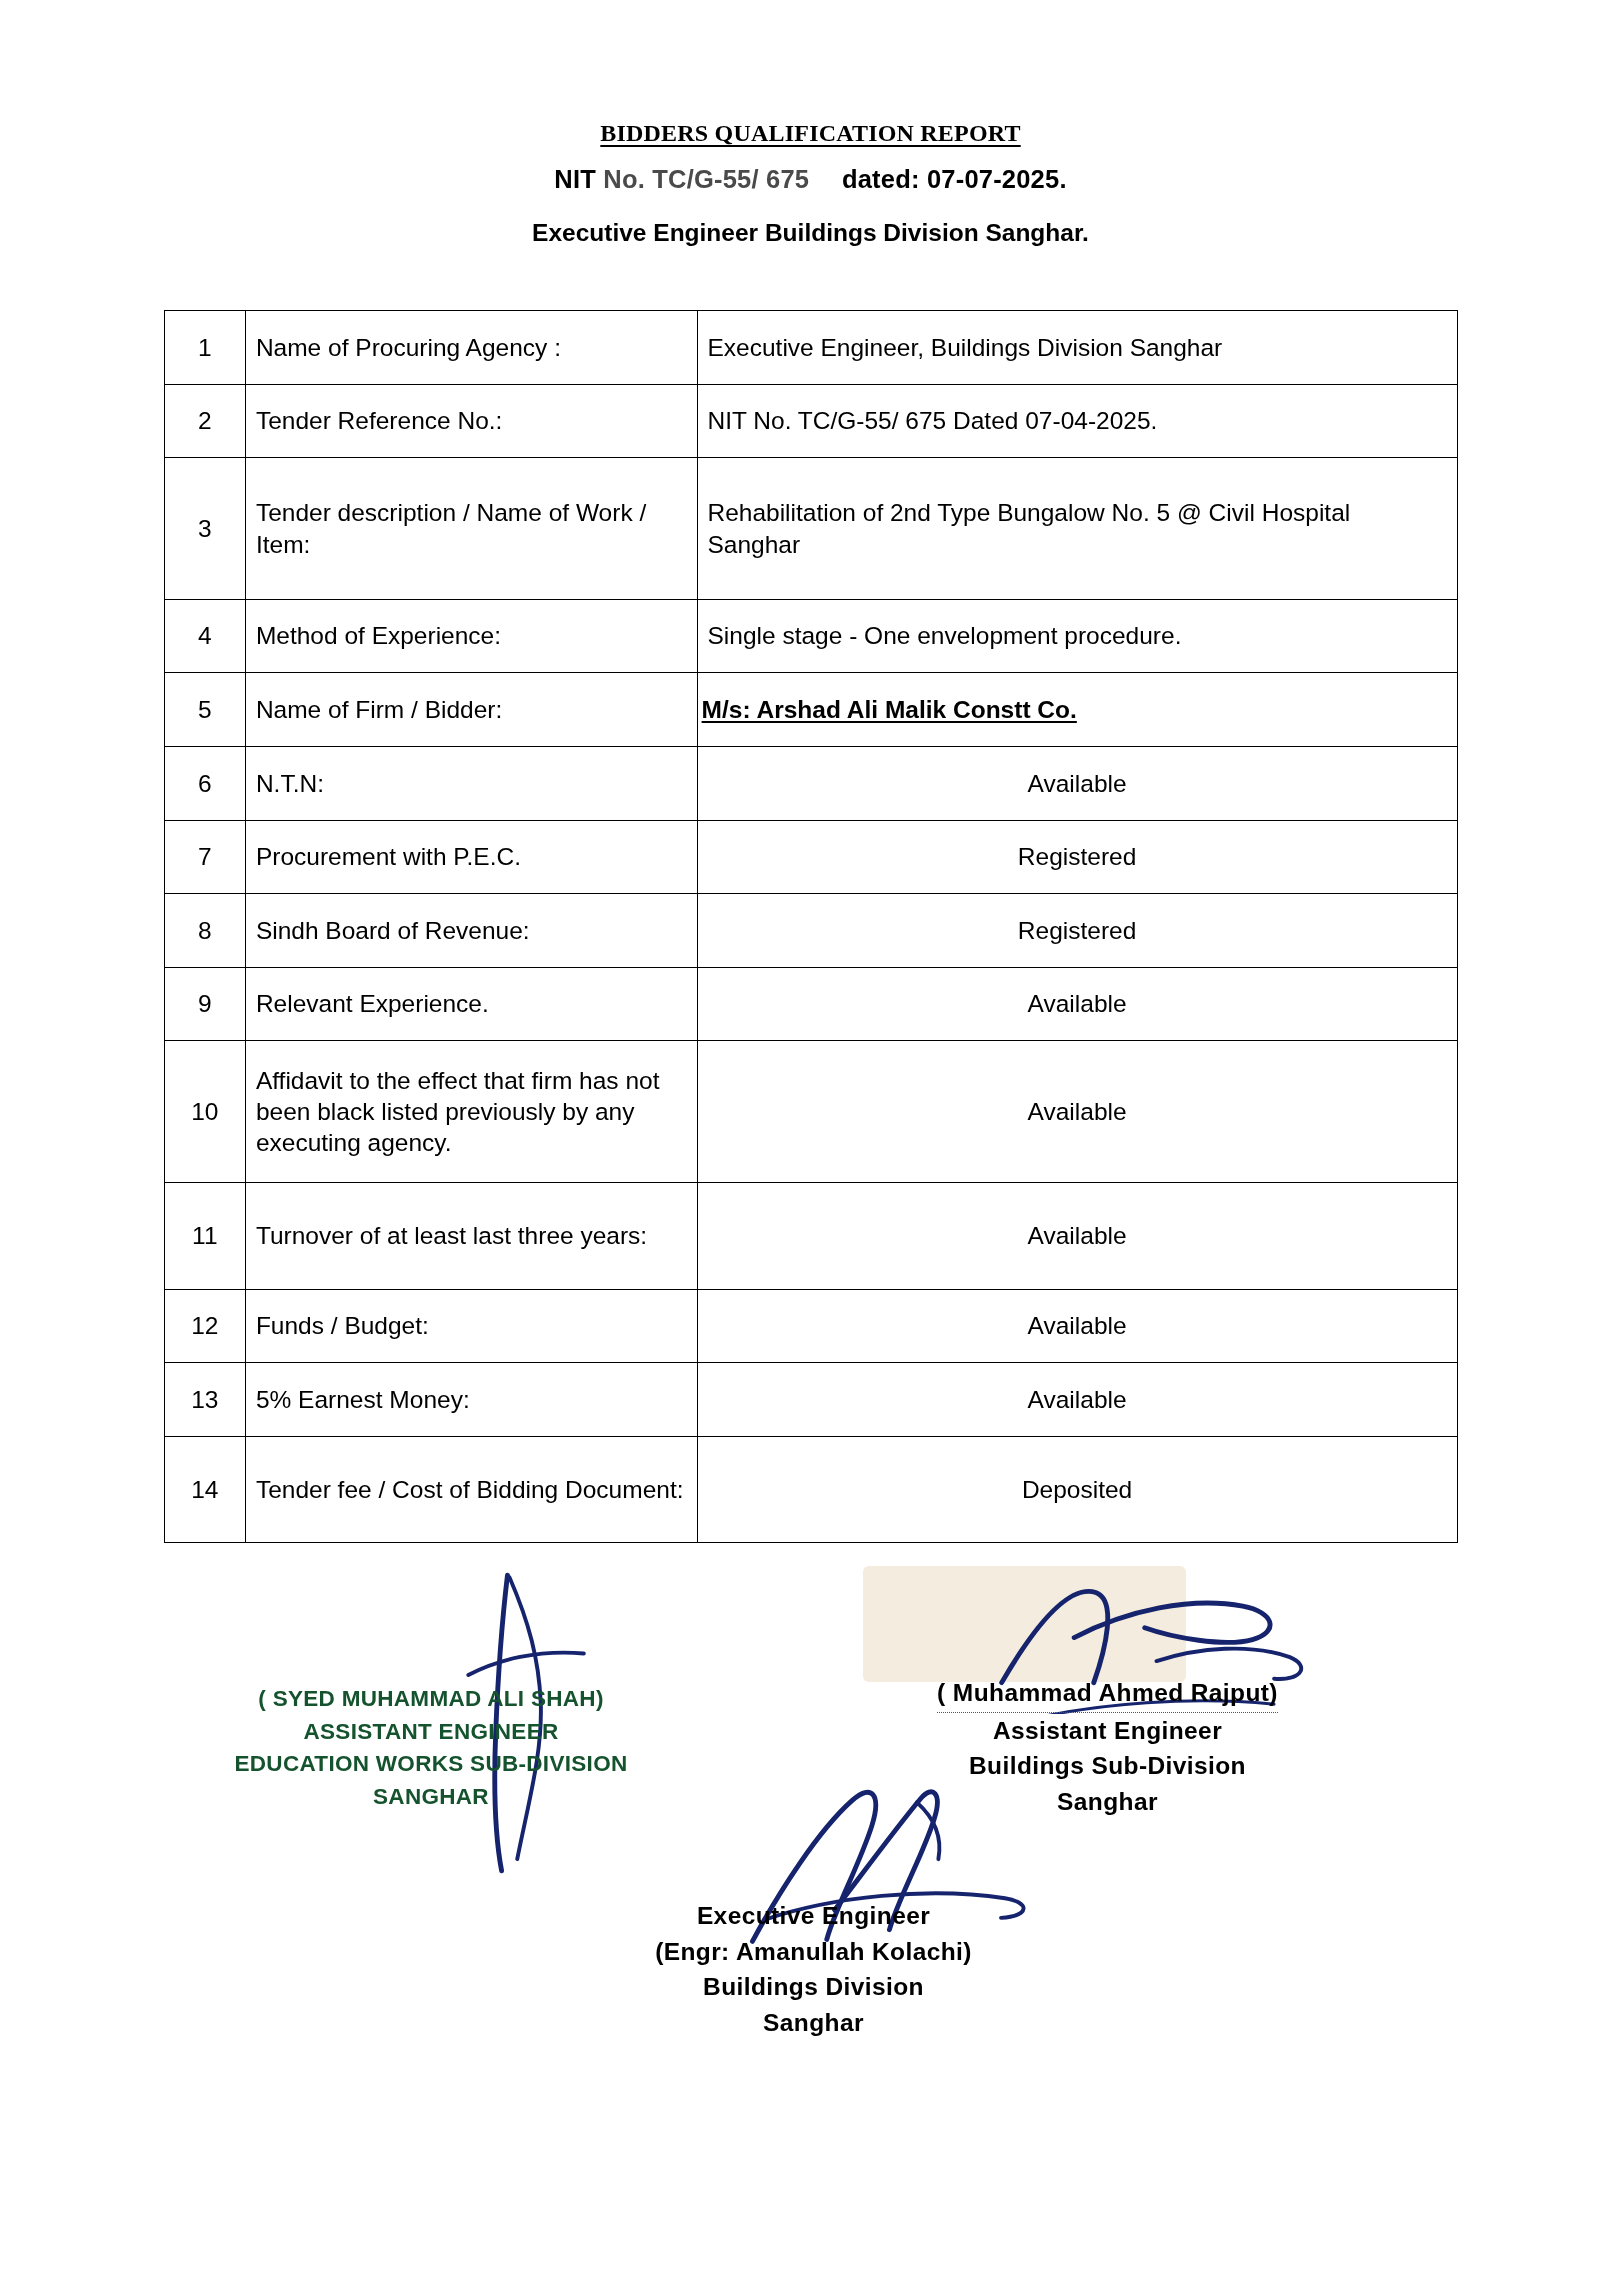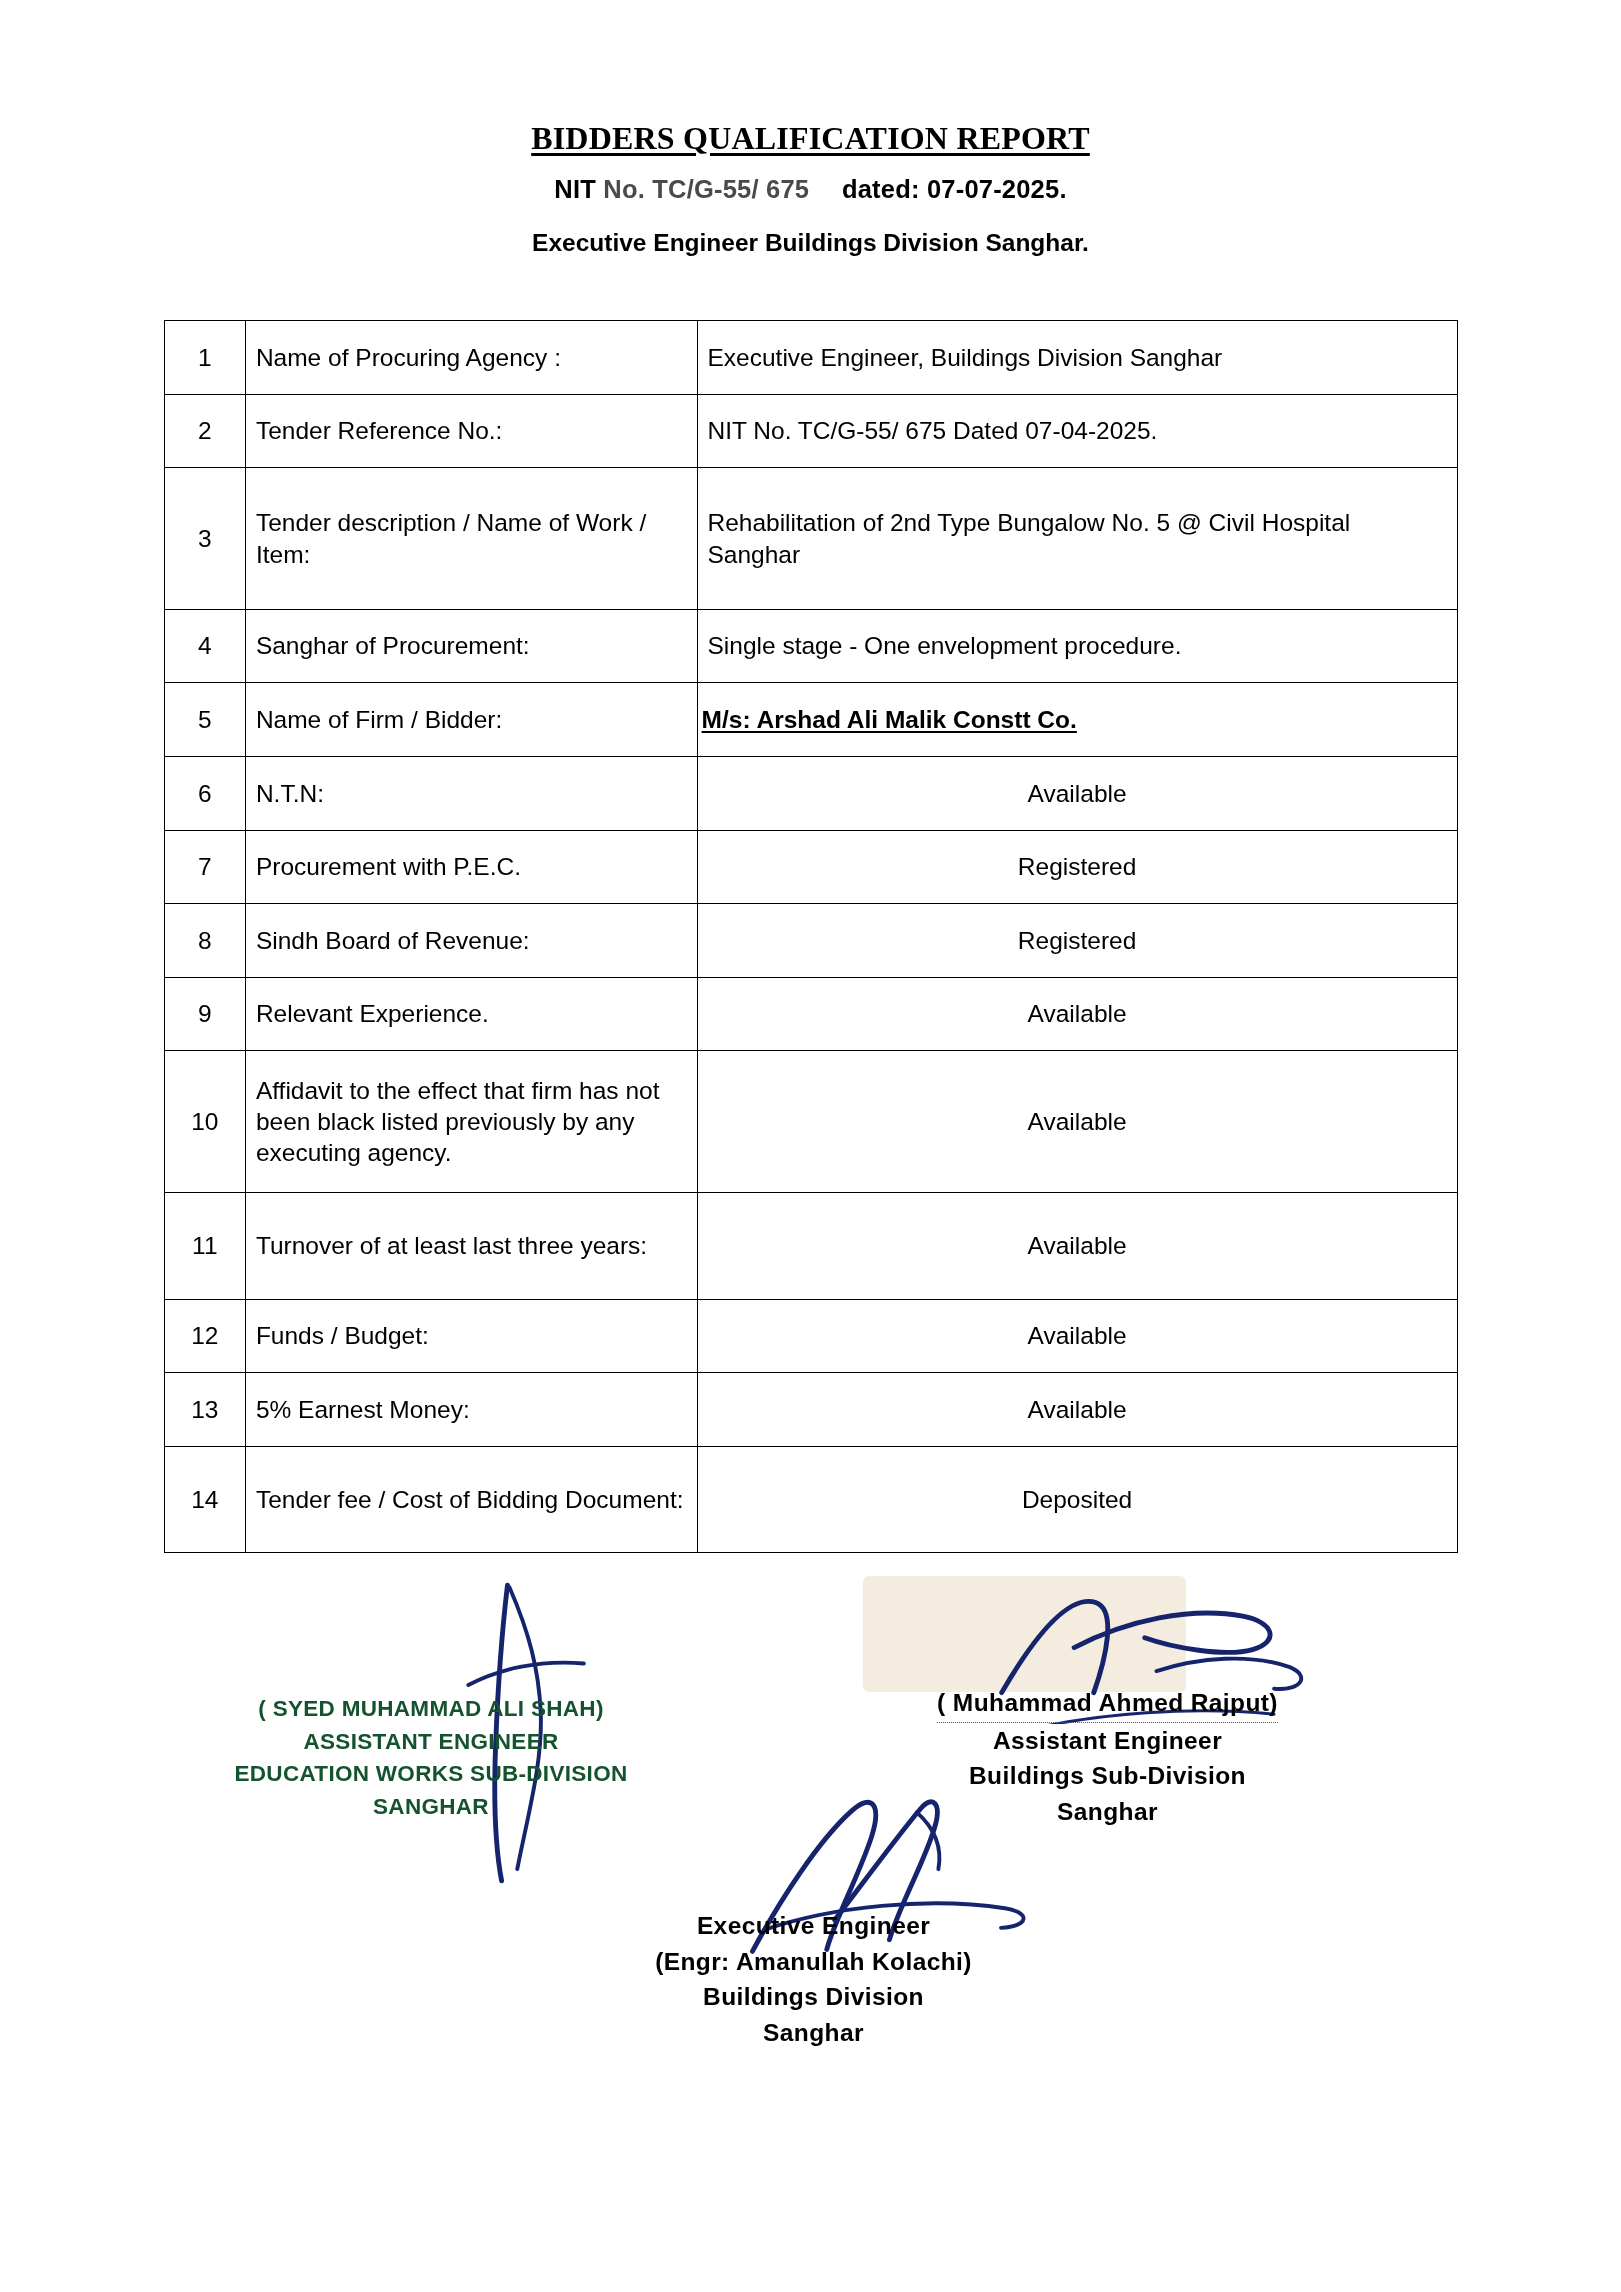--- a/index.html
+++ b/index.html
@@ -24,21 +24,21 @@
   }
 
   
   .header {
     text-align: center;
     margin-top: 120px;
   }
   .doc-title {
     font-family: "Liberation Serif", serif;
     font-weight: bold;
-    font-size: 32px;
+    font-size: 24px;
     letter-spacing: 0.2px;
     text-decoration: underline;
     text-underline-offset: 3.9px;
     margin: 17px;
   }
   .nit-line {
     margin-top: 17.6px;
     font-size: 25.5px;
     font-weight: bold;
     letter-spacing: 0.2px;
@@ -183,21 +183,21 @@
           <td class="col-label">Tender Reference No.:</td>
           <td class="col-value">NIT No.  TC/G-55/ 675 Dated 07-04-2025.</td>
         </tr>
         <tr class="row-tall">
           <td class="col-sn">3</td>
           <td class="col-label">Tender description / Name of Work / Item:</td>
           <td class="col-value">Rehabilitation of 2nd Type Bungalow No. 5 @ Civil Hospital Sanghar</td>
         </tr>
         <tr class="row-std">
           <td class="col-sn">4</td>
-          <td class="col-label">Sanghar of Procurement:</td>
+          <td class="col-label">Method of Experience:</td>
           <td class="col-value">Single stage - One envelopment procedure.</td>
         </tr>
         <tr class="row-std">
           <td class="col-sn">5</td>
           <td class="col-label">Name of Firm / Bidder:</td>
           <td class="col-value"><span class="bidder-name">M/s: Arshad Ali Malik Constt Co.</span></td>
         </tr>
         <tr class="row-std">
           <td class="col-sn">6</td>
           <td class="col-label">N.T.N:</td>

